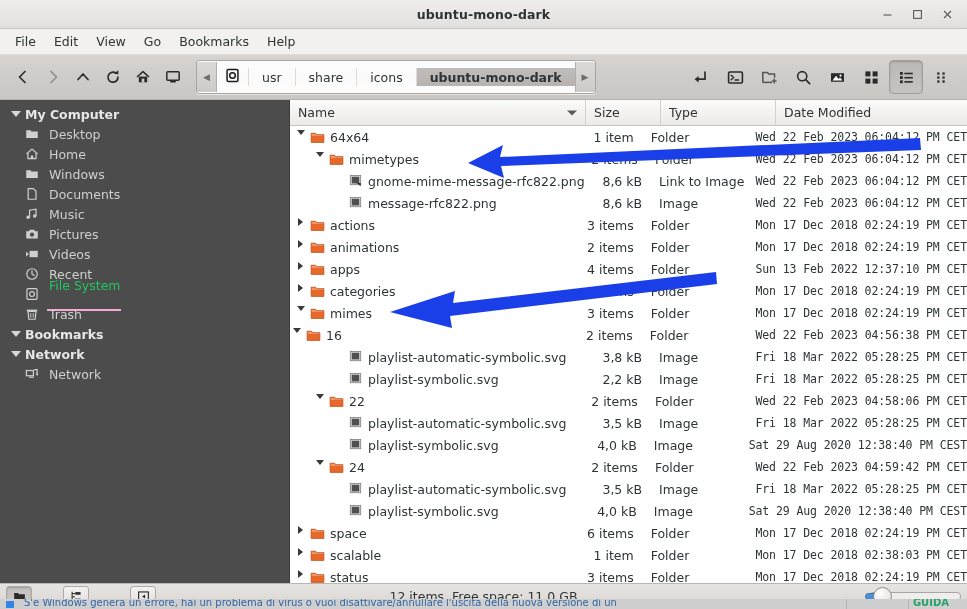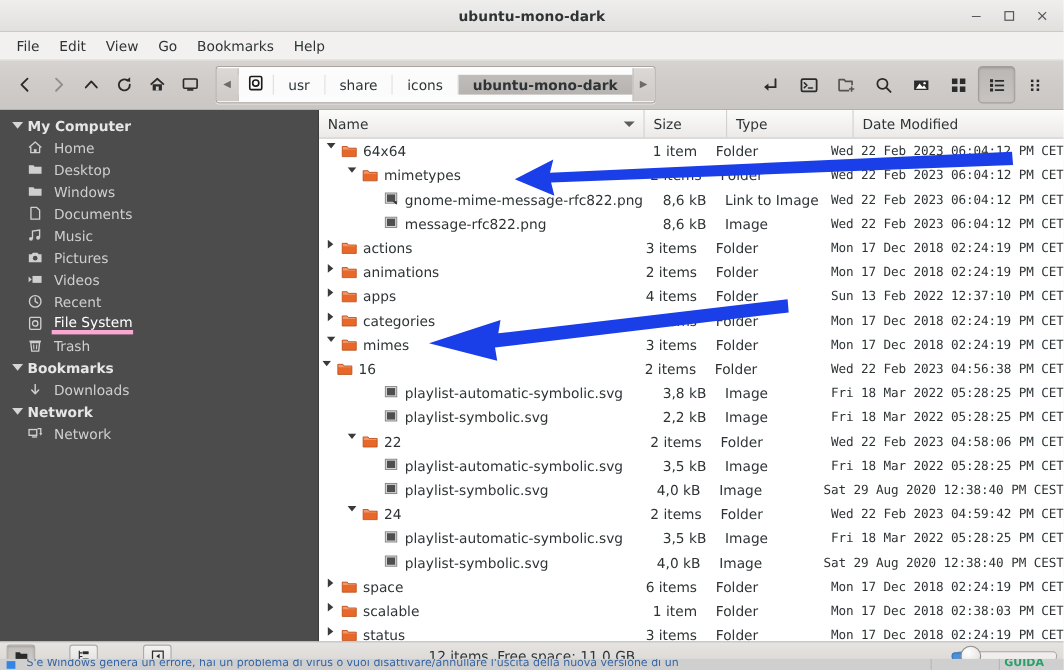--- a/index.html
+++ b/index.html
@@ -79,21 +79,21 @@
     width:289px;flex:0 0 289px;background:#4c4c4c;color:#d8d8d8;
     padding-top:4px;overflow:hidden;border-right:1px solid #3d3d3d;
     font-size:12.5px;
   }
   .sb-group{display:flex;align-items:center;height:20px;padding-left:7px;font-weight:bold;color:#e6e6e6;}
   .sb-group .tw{width:18px;display:flex;align-items:center;justify-content:center;}
   .sb-item{display:flex;align-items:center;height:20px;padding-left:25px;color:#cfcfcf;}
   .sb-item .ico{width:22px;display:flex;align-items:center;justify-content:flex-start;color:#cfcfcf;}
   .sb-item .lbl{padding-left:2px;}
   .sb-item.selected .lbl{
-    color:#ffffff;border-bottom:4px solid #f9a8d4;padding-bottom:0px;
+    color:#22c55e;border-bottom:2px solid #f9a8d4;padding-bottom:16px;
   }
   .tri{width:0;height:0;border-left:5px solid transparent;border-right:5px solid transparent;border-top:6px solid #d6d6d6;}
 
   
   .filelist{flex:1 1 auto;background:#ffffff;display:flex;flex-direction:column;min-width:0;position:relative;}
   .colhead{
     height:25px;flex:0 0 25px;display:flex;align-items:stretch;
     background:linear-gradient(to bottom,#fbfbfa,#eceae8);
     border-bottom:1px solid #c6c3c0;font-size:12.5px;color:#2e3436;
   }
@@ -311,35 +311,35 @@
       <div class="sb-group">
         <span class="tw">
             <i class="tri"></i>
           </span>
         <span>My Computer</span>
       </div>
 
       <div class="sb-item">
         <span class="ico">
           <svg width="14" height="14" viewBox="0 0 16 16">
+              <path d="M1.4,3.6 L6.2,3.6 L7.4,5.2 L14.6,5.2 L14.6,12.6 L1.4,12.6 Z" fill="#cfcfcf"></path>
+            </svg>
+        </span>
+        <span class="lbl">Desktop</span>
+      </div>
+
+      <div class="sb-item">
+        <span class="ico">
+          <svg width="14" height="14" viewBox="0 0 16 16">
               <path d="M1.6,8 L8,2.4 L14.4,8" fill="none" stroke="#cfcfcf" stroke-width="1.4" stroke-linejoin="round"></path>
               <path d="M3.4,7.4 L3.4,13.4 L12.6,13.4 L12.6,7.4" fill="none" stroke="#cfcfcf" stroke-width="1.4" stroke-linejoin="round"></path>
               <rect x="6.6" y="9.8" width="2.8" height="3.6" fill="#cfcfcf"></rect>
             </svg>
         </span>
         <span class="lbl">Home</span>
-      </div>
-
-      <div class="sb-item">
-        <span class="ico">
-          <svg width="14" height="14" viewBox="0 0 16 16">
-              <path d="M1.4,3.6 L6.2,3.6 L7.4,5.2 L14.6,5.2 L14.6,12.6 L1.4,12.6 Z" fill="#cfcfcf"></path>
-            </svg>
-        </span>
-        <span class="lbl">Desktop</span>
       </div>
 
       <div class="sb-item">
         <span class="ico">
           <svg width="14" height="14" viewBox="0 0 16 16">
               <path d="M1.4,3.6 L6.2,3.6 L7.4,5.2 L14.6,5.2 L14.6,12.6 L1.4,12.6 Z" fill="#cfcfcf"></path>
             </svg>
         </span>
         <span class="lbl">Windows</span>
       </div>
@@ -416,29 +416,20 @@
         <span class="lbl">Trash</span>
       </div>
 
       <div class="sb-group">
         <span class="tw">
             <i class="tri"></i>
           </span>
         <span>Bookmarks</span>
       </div>
 
-      <div class="sb-item">
-        <span class="ico">
-          <svg width="14" height="14" viewBox="0 0 16 16">
-              <line x1="8" y1="2.4" x2="8" y2="12" stroke="#cfcfcf" stroke-width="1.5"></line>
-              <polyline points="4.4,8.6 8,12.6 11.6,8.6" fill="none" stroke="#cfcfcf" stroke-width="1.5" stroke-linecap="round" stroke-linejoin="round"></polyline>
-            </svg>
-        </span>
-        <span class="lbl">Downloads</span>
-      </div>
 
       <div class="sb-group">
         <span class="tw">
             <i class="tri"></i>
           </span>
         <span>Network</span>
       </div>
 
       <div class="sb-item">
         <span class="ico">

